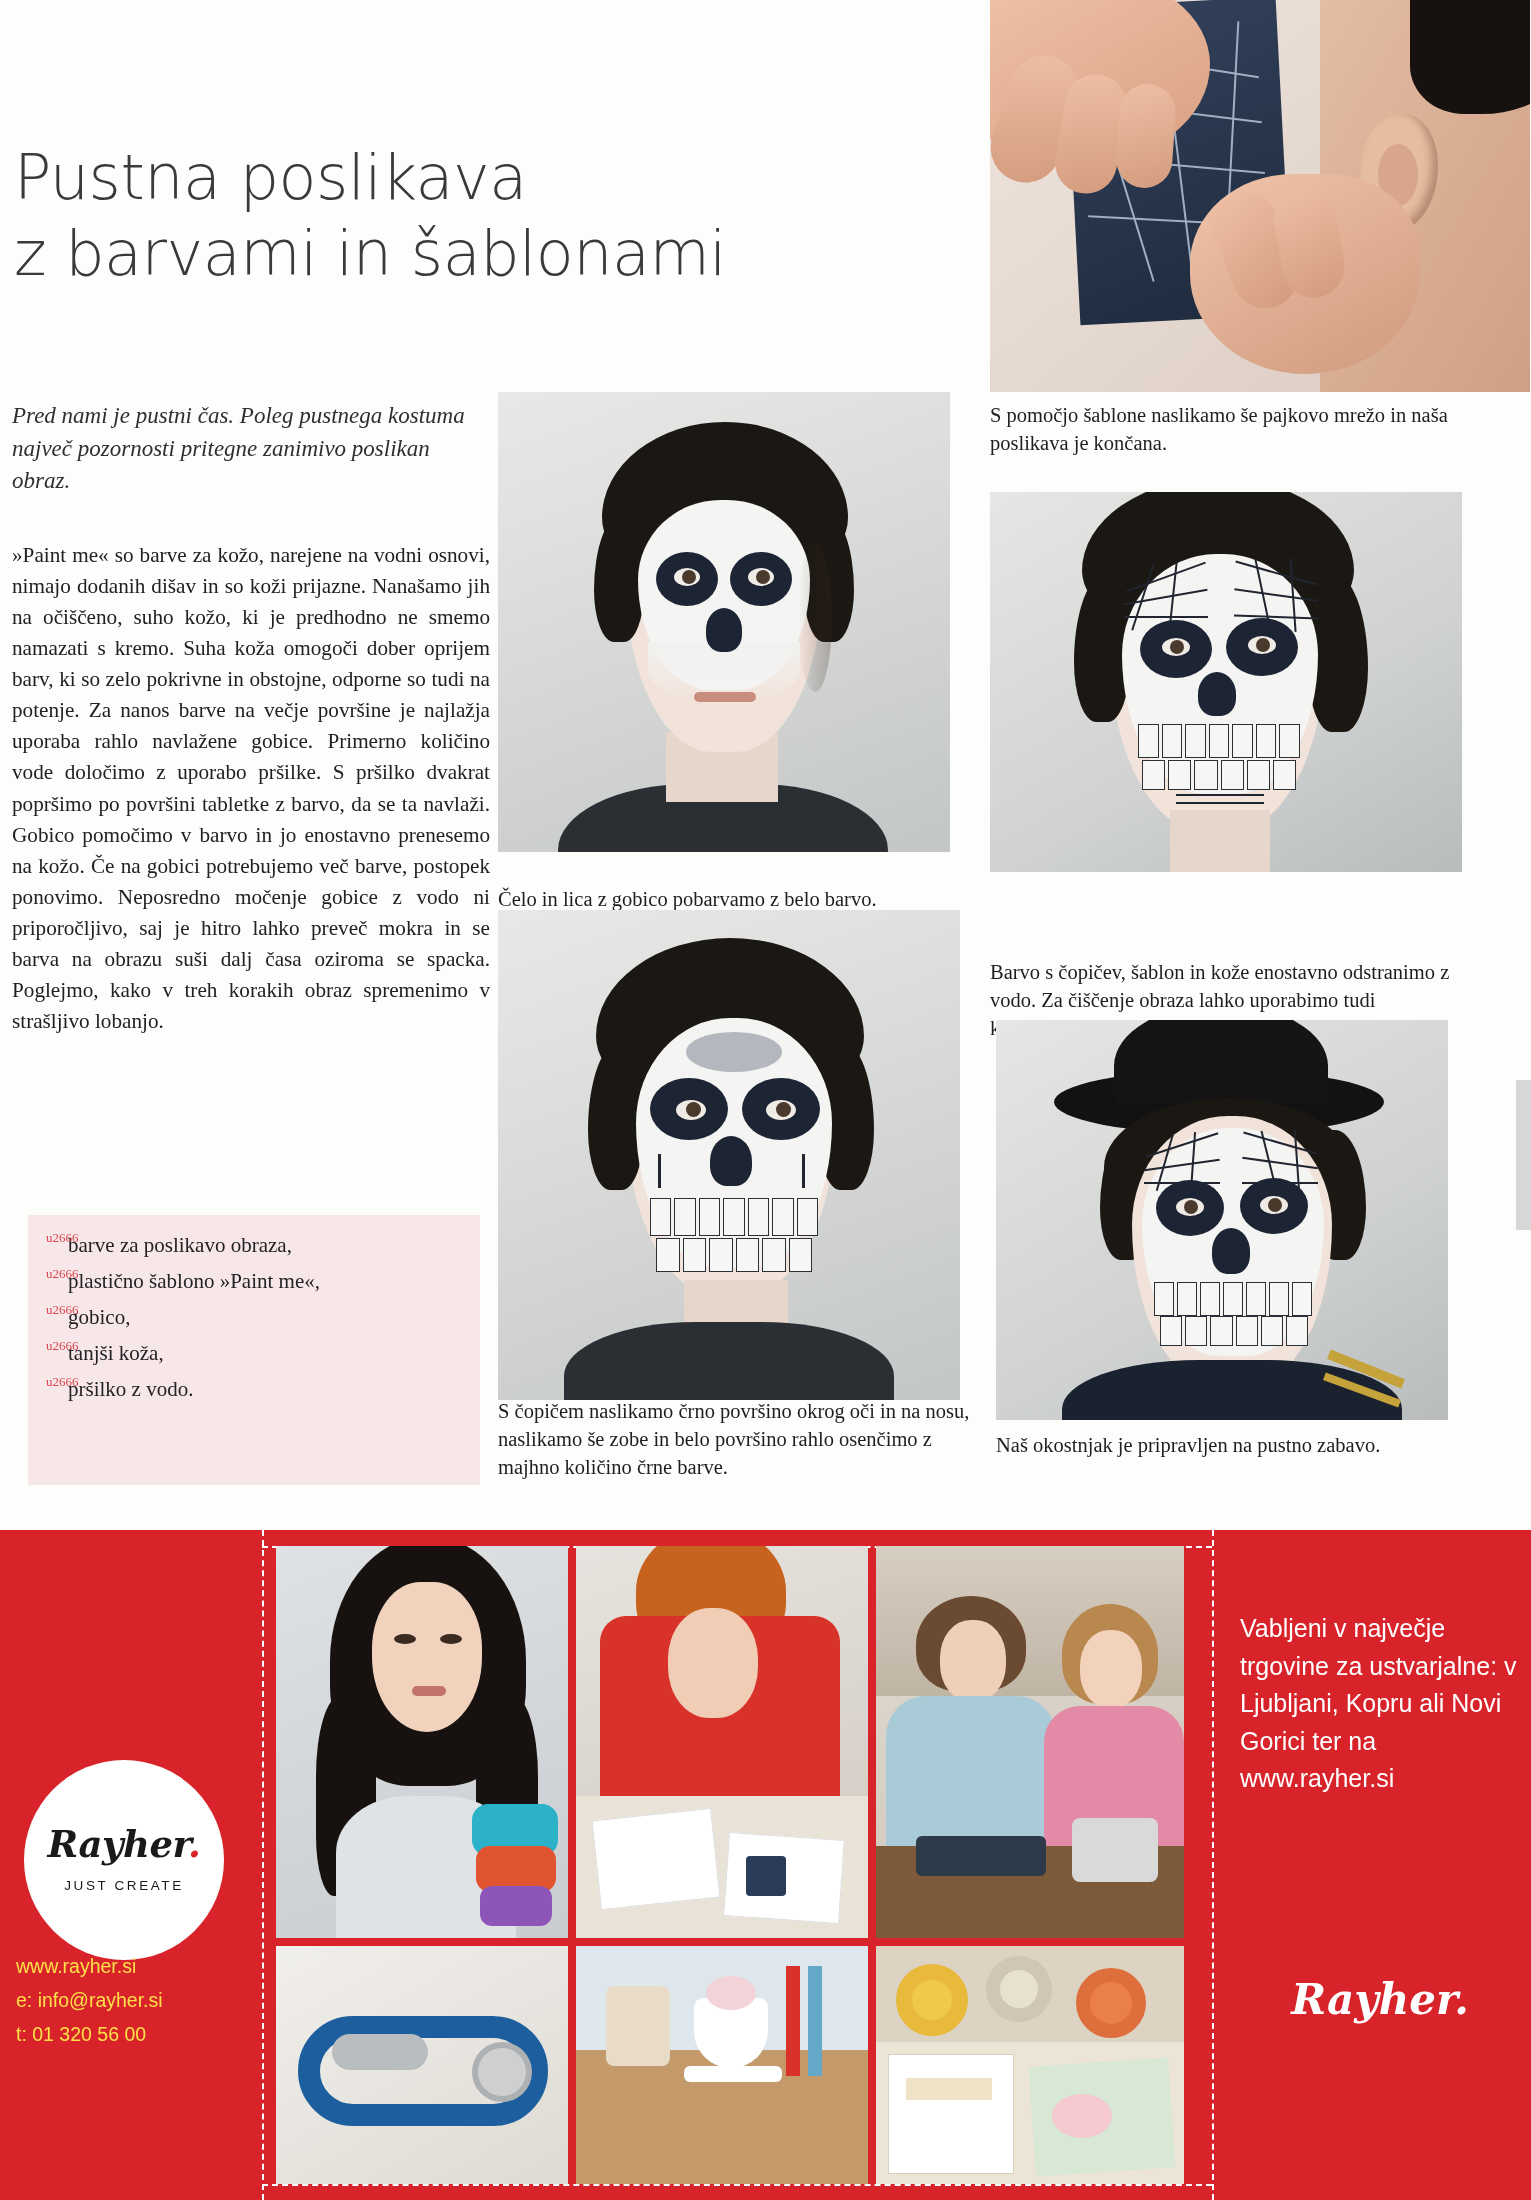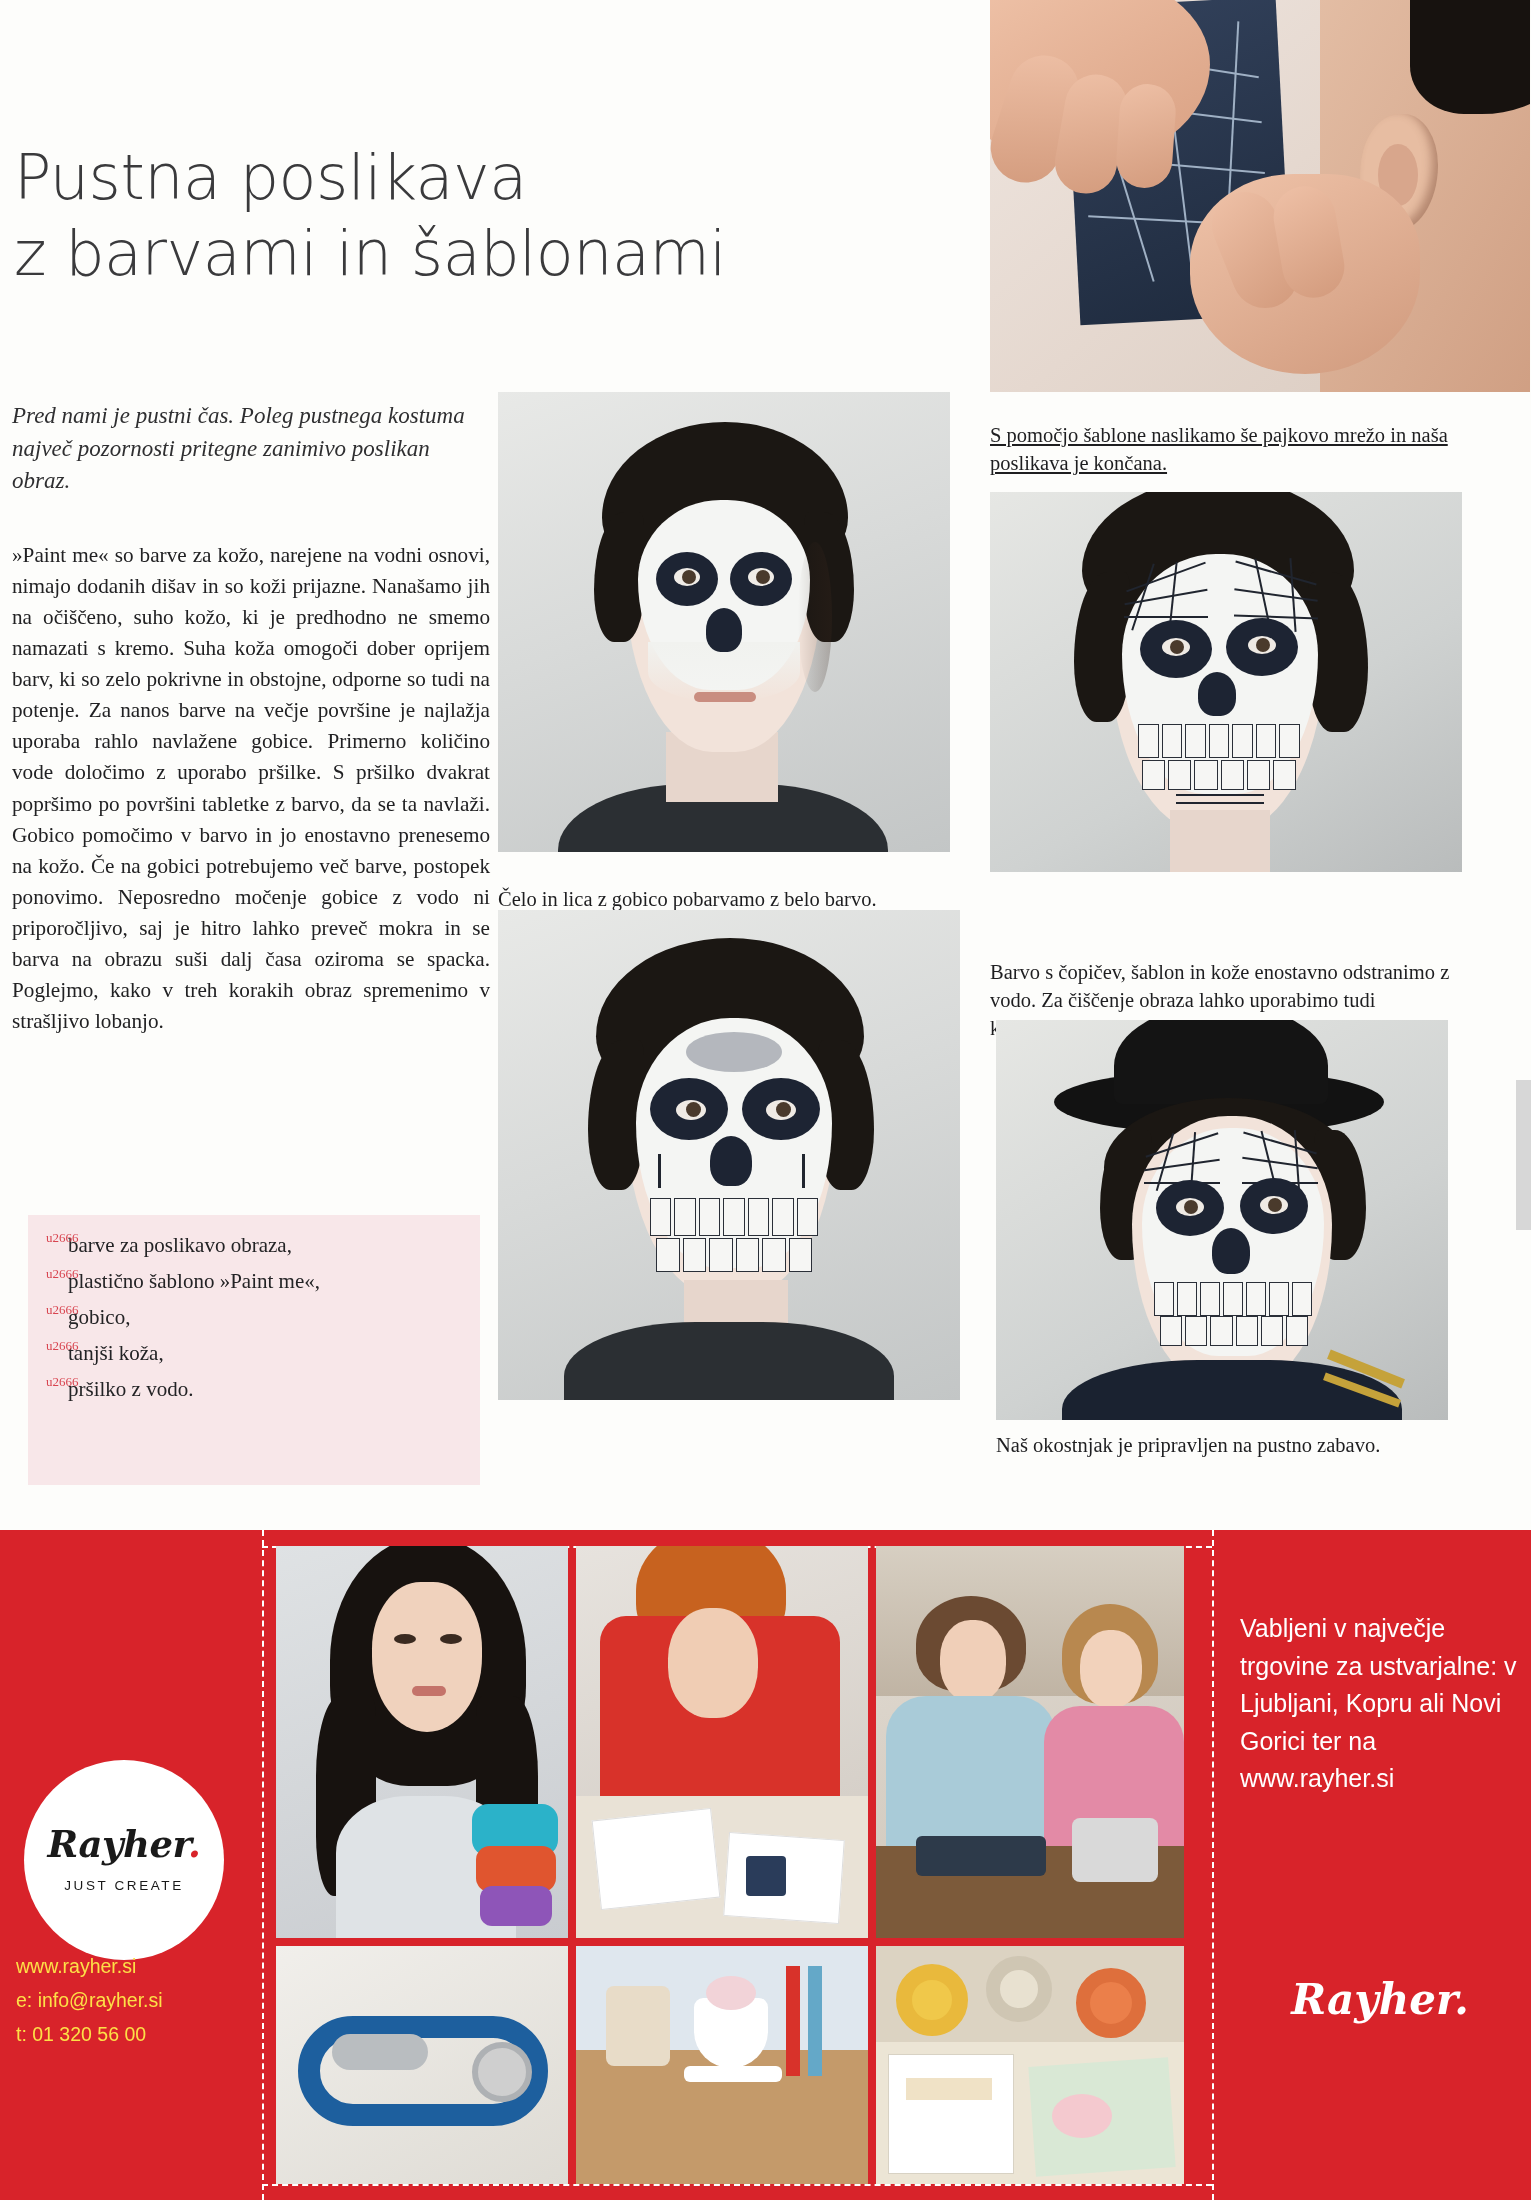--- a/index.html
+++ b/index.html
@@ -292,21 +292,21 @@
       <div class="skin" style="left:-30px;top:-20px;width:250px;height:190px;background:linear-gradient(150deg,#f0c4aa,#d9a082);border-radius:40% 50% 55% 45%;"></div>
       <div style="position:absolute;left:10px;top:60px;width:70px;height:130px;background:linear-gradient(160deg,#eec0a6,#d39b7d);border-radius:40px;transform:rotate(18deg);"></div>
       <div style="position:absolute;left:70px;top:80px;width:62px;height:120px;background:linear-gradient(160deg,#eec0a6,#d39b7d);border-radius:36px;transform:rotate(10deg);"></div>
       <div style="position:absolute;left:128px;top:90px;width:56px;height:104px;background:linear-gradient(160deg,#eec0a6,#d39b7d);border-radius:32px;transform:rotate(4deg);"></div>
       <div class="skin" style="left:200px;top:180px;width:230px;height:200px;background:linear-gradient(150deg,#f0c4aa,#d09madd);background:linear-gradient(150deg,#f0c4aa,#d09a7d);border-radius:45% 40% 50% 50%;"></div>
       <div style="position:absolute;left:232px;top:196px;width:66px;height:120px;background:linear-gradient(160deg,#eec0a6,#d39b7d);border-radius:34px;transform:rotate(-22deg);"></div>
       <div style="position:absolute;left:288px;top:192px;width:62px;height:112px;background:linear-gradient(160deg,#eec0a6,#d39b7d);border-radius:32px;transform:rotate(-10deg);"></div>
     </div>
   </div>
 
-  <div class="caption" style="left:990px; top:422px; width:480px;text-decoration:underline;">S pomočjo šablone naslikamo še pajkovo mrežo in naša poslikava je končana.</div>
+  <div class="caption" style="left:990px; top:402px; width:480px;">S pomočjo šablone naslikamo še pajkovo mrežo in naša poslikava je končana.</div>
 
   <div class="photo" style="left:498px; top:392px; width:452px; height:460px;">
     <div class="face-wrap">
       <div class="bg-wall"></div>
       <div class="shirt" style="left:60px;top:392px;width:330px;height:110px;"></div>
       <div class="neck" style="left:168px;top:340px;width:112px;height:70px;"></div>
       <div class="head" style="left:128px;top:80px;width:196px;height:280px;"></div>
       <div class="hair" style="left:104px;top:30px;width:246px;height:165px;"></div>
       <div style="position:absolute;left:96px;top:120px;width:50px;height:130px;background:#1b1713;border-radius:60% 10% 40% 40%;"></div>
       <div style="position:absolute;left:306px;top:120px;width:50px;height:130px;background:#1b1713;border-radius:10% 60% 40% 40%;"></div>
@@ -427,20 +427,21 @@
           <div class="tooth"></div>
         <div class="tooth"></div>
           <div class="tooth"></div>
           <div class="tooth"></div>
       </div>
       <div class="neck" style="left:186px;top:370px;width:104px;height:60px;"></div>
       <div class="shirt" style="left:66px;top:412px;width:330px;height:90px;"></div>
     </div>
   </div>
 
+  <div class="caption" style="left:498px; top:1398px; width:480px;">S čopičem naslikamo črno površino okrog oči in na nosu, naslikamo še zobe in belo površino rahlo osenčimo z majhno količino črne barve.</div>
 
   <div class="photo" style="left:996px; top:1020px; width:452px; height:400px;">
     <div class="face-wrap">
       <div class="bg-wall2"></div>
 
       <div class="hatbrim" style="left:58px;top:50px;width:330px;height:64px;"></div>
       <div class="hat" style="left:118px;top:-16px;width:214px;height:100px;"></div>
 
       <div class="hair" style="left:108px;top:78px;width:248px;height:120px;"></div>
       <div style="position:absolute;left:104px;top:110px;width:52px;height:130px;background:#1b1713;border-radius:60% 10% 40% 40%;"></div>

